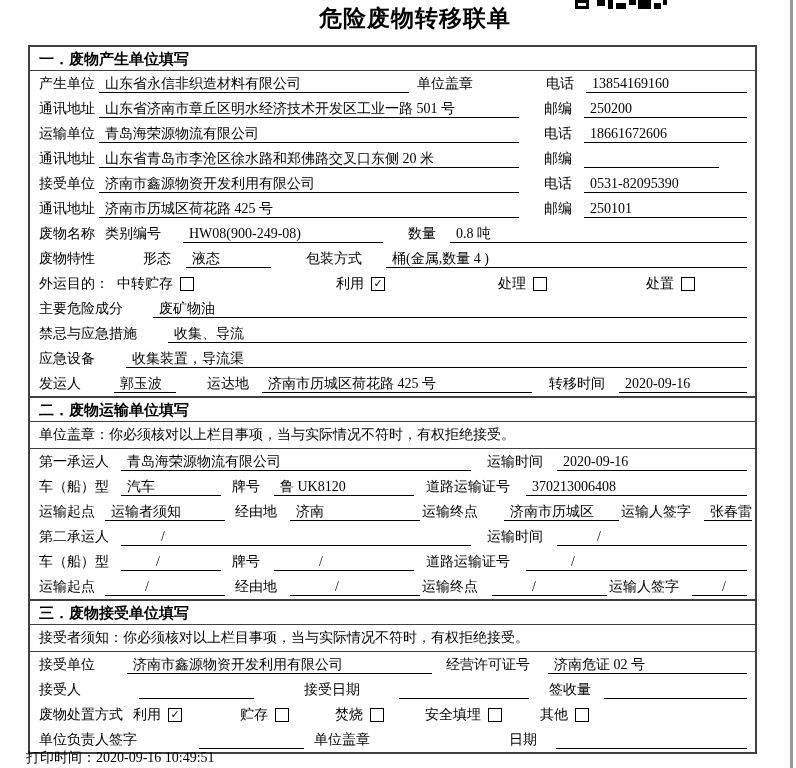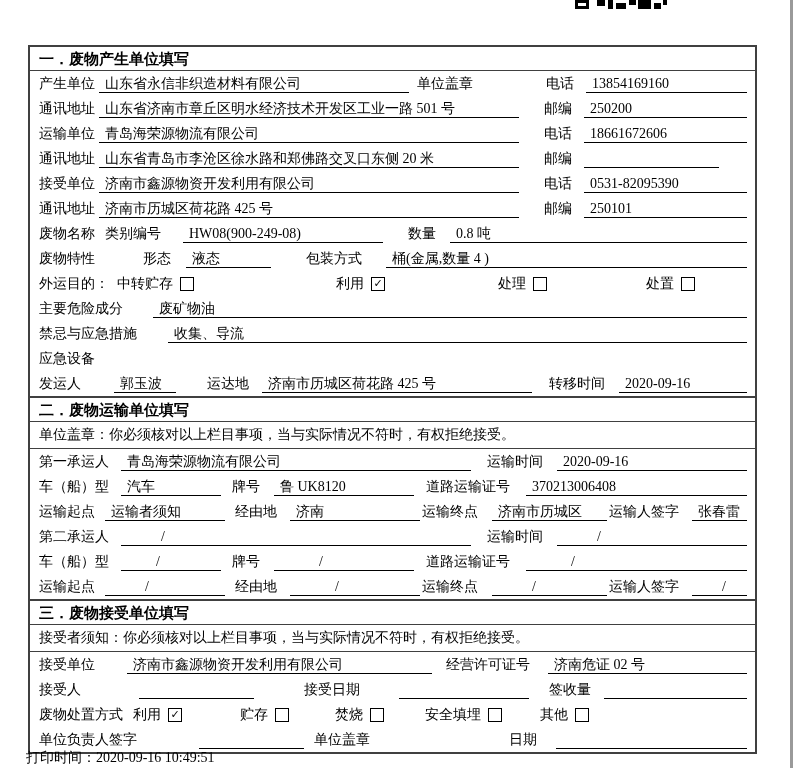--- a/index.html
+++ b/index.html
@@ -33,20 +33,21 @@
           font-family:"DejaVu Sans","Liberation Sans",sans-serif;}
   
   .print-line{position:absolute;left:26px;top:749px;white-space:nowrap;}
 </style>
 </head>
 <body>
 
 <div class="page">
 
 
+  <div class="hdr-title">危险废物转移联单</div>
 
   <div class="qr">
     <i class="q-outline" style="left:0;top:0;width:14px;height:9px;"></i>
     <i style="left:22px;top:0;width:8px;height:6px;"></i>
     <i style="left:33px;top:0;width:5px;height:9px;"></i>
     <i style="left:41px;top:3px;width:10px;height:6px;"></i>
     <i style="left:54px;top:0;width:7px;height:5px;"></i>
     <i style="left:63px;top:0;width:13px;height:9px;"></i>
     <i style="left:79px;top:3px;width:7px;height:6px;"></i>
     <i style="left:88px;top:0;width:4px;height:5px;"></i>
@@ -132,20 +133,21 @@
           <div class="row">
             <span class="lab" style="width: 90px;">主要危险成分</span>
             <span class="fld flex" style="margin-left: 24px;">废矿物油</span>
           </div>
           <div class="row">
             <span class="lab" style="width: 100px;">禁忌与应急措施</span>
             <span class="fld flex" style="margin-left: 29px;">收集、导流</span>
           </div>
           <div class="row">
             <span class="lab" style="width: 60px;">应急设备</span>
+            <span class="fld flex" style="margin-left: 27px;">收集装置，导流渠</span>
           </div>
           <div class="row">
             <span class="lab" style="width: 45px;">发运人</span>
             <span class="fld" style="width: 62px; margin-left: 30px;">郭玉波</span>
             <span class="lab" style="width: 45px; margin-left: 31px;">运达地</span>
             <span class="fld" style="width: 270px; margin-left: 10px;">济南市历城区荷花路 425 号</span>
             <span class="lab" style="width: 60px; margin-left: 17px;">转移时间</span>
             <span class="fld flex" style="margin-left: 10px;">2020-09-16</span>
           </div>
         </div>
@@ -168,21 +170,21 @@
             <span class="fld" style="width: 140px; margin-left: 10px;">鲁 UK8120</span>
             <span class="lab" style="width: 90px; margin-left: 12px;">道路运输证号</span>
             <span class="fld flex" style="margin-left: 10px;">370213006408</span>
           </div>
           <div class="row">
             <span class="lab" style="width: 60px;">运输起点</span>
             <span class="fld" style="width: 120px; margin-left: 6px;">运输者须知</span>
             <span class="lab" style="width: 45px; margin-left: 10px;">经由地</span>
             <span class="fld" style="width: 130px; margin-left: 10px;">济南</span>
             <span class="lab" style="width: 60px; margin-left: 2px;">运输终点</span>
-            <span class="fld" style="width: 115px; margin-left: 10px;">济南市历城区</span>
+            <span class="fld" style="width: 115px; margin-left: 22px;">济南市历城区</span>
             <span class="lab" style="width: 75px; margin-left: 2px;">运输人签字</span>
             <span class="fld flex" style="margin-left: 8px;">张春雷</span>
           </div>
           <div class="row">
             <span class="lab" style="width: 78px;">第二承运人</span>
             <span class="fld" style="padding-left: 40px; width: 350px; margin-left: 4px;">/</span>
             <span class="lab" style="width: 60px; margin-left: 16px;">运输时间</span>
             <span class="fld flex" style="padding-left: 40px; margin-left: 10px;">/</span>
           </div>
           <div class="row">

